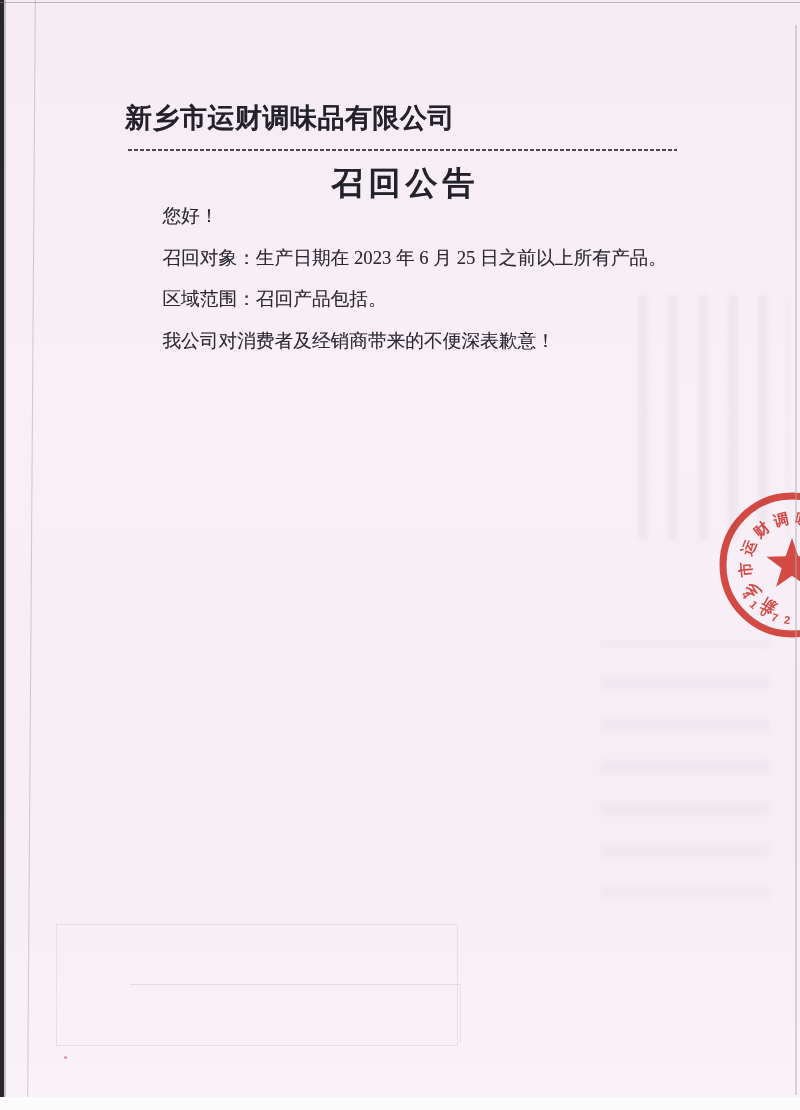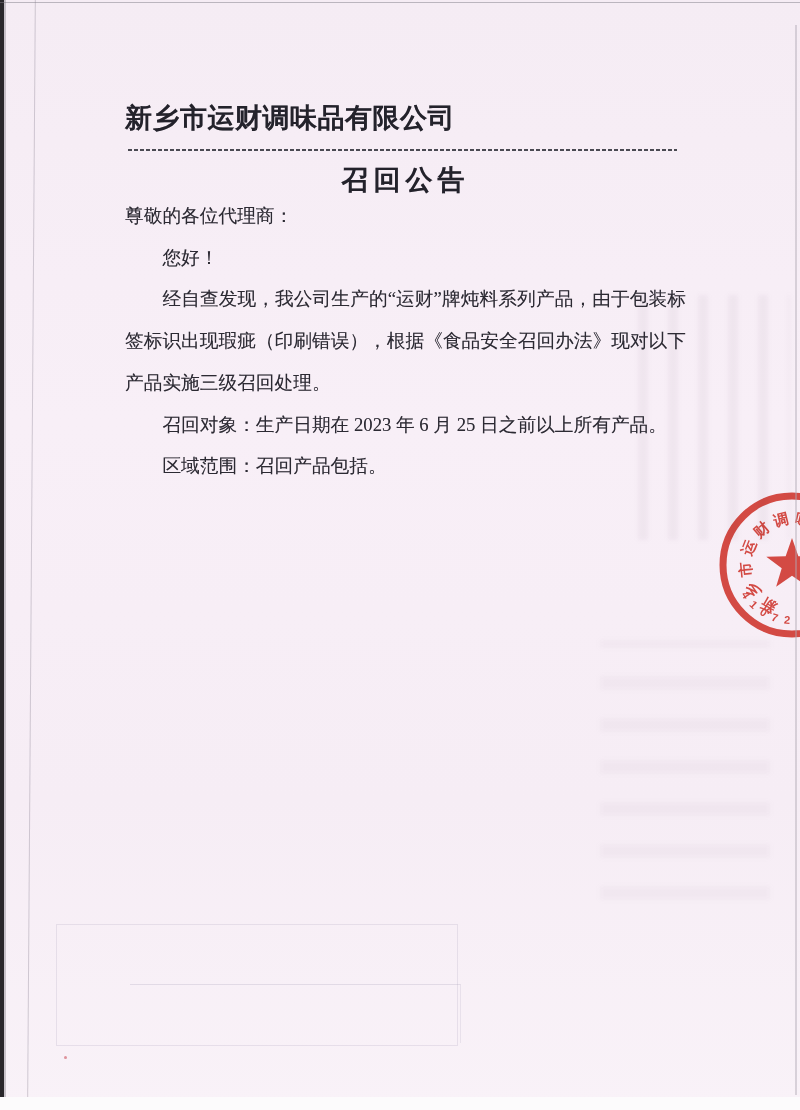--- a/index.html
+++ b/index.html
@@ -30,21 +30,21 @@
     background:repeating-linear-gradient(0deg,rgba(150,130,150,.05) 0 14px,transparent 14px 42px);
     filter:blur(2px);}
   .red-dot{position:absolute;left:64px;top:1056px;width:3px;height:3px;border-radius:50%;background:rgba(200,70,80,.55);}
   
   .header{position:absolute;left:125px;top:100px;width:561px;text-align:left;}
   .company-title{font-size:27px;font-weight:bold;letter-spacing:.5px;color:#23222b;
     text-shadow:0 0 .6px rgba(35,34,43,.4);}
   .rule-dashed{position:absolute;left:128px;top:149px;width:549px;height:2px;
     background:repeating-linear-gradient(90deg,#4a4a52 0 4px,transparent 4px 6px);}
   .notice-title{position:absolute;left:125px;top:162px;width:561px;text-align:center;
-    font-size:27px;font-weight:bold;letter-spacing:5px;color:#23222b;
+    font-size:32px;font-weight:bold;letter-spacing:5px;color:#23222b;
     text-shadow:0 0 .6px rgba(35,34,43,.4);}
   
   .doc-body{position:absolute;left:125px;top:195px;width:561px;
     font-size:18.7px;line-height:41.7px;text-align:justify;
     text-shadow:0 0 .5px rgba(44,42,51,.35);}
   .doc-body p{margin:0;text-indent:2em;}
   .doc-body p.no-indent{text-indent:0;}
   
   .seal{position:absolute;left:707px;top:480px;width:170px;height:170px;
     mix-blend-mode:multiply;opacity:.95;}
@@ -64,25 +64,24 @@
   <div class="fold-line"></div>
   <div class="red-dot"></div>
 
   <div class="header">
     <div class="company-title">新乡市运财调味品有限公司</div>
   </div>
   <div class="rule-dashed"></div>
   <div class="notice-title">召回公告</div>
 
   <div class="doc-body">
-    <p class="no-indent">尊敬的各位代理商：</p>
     <p>您好！</p>
-    <p>经自查发现，我公司生产的“运财”牌炖料系列产品，由于包装标签标识出现瑕疵（印刷错误），根据《食品安全召回办法》现对以下产品实施三级召回处理。</p>
     <p>召回对象：生产日期在 2023 年 6 月 25 日之前以上所有产品。</p>
     <p>区域范围：召回产品包括。</p>
+    <p>我公司对消费者及经销商带来的不便深表歉意！</p>
   </div>
 
   <svg class="seal" viewBox="-85 -85 170 170" xmlns="http://www.w3.org/2000/svg">
     <circle cx="0" cy="0" r="69" fill="none" stroke="#d8453c" stroke-width="7"></circle>
     <polygon fill="#d8453c" points="0,-27 6.35,-8.74 25.68,-8.34 10.27,3.34 15.87,21.84 0,10.8 -15.87,21.84 -10.27,3.34 -25.68,-8.34 -6.35,-8.74"></polygon>
     <g text-anchor="middle" dominant-baseline="central">
       <text class="zi" transform="translate(-23.5,40.7) rotate(-150)">新</text>
       <text class="zi" transform="translate(-39.5,25.4) rotate(-122.7)">乡</text>
       <text class="zi" transform="translate(-46.8,4.5) rotate(-95.5)">市</text>
       <text class="zi" transform="translate(-43.6,-17.5) rotate(-68.2)">运</text>

